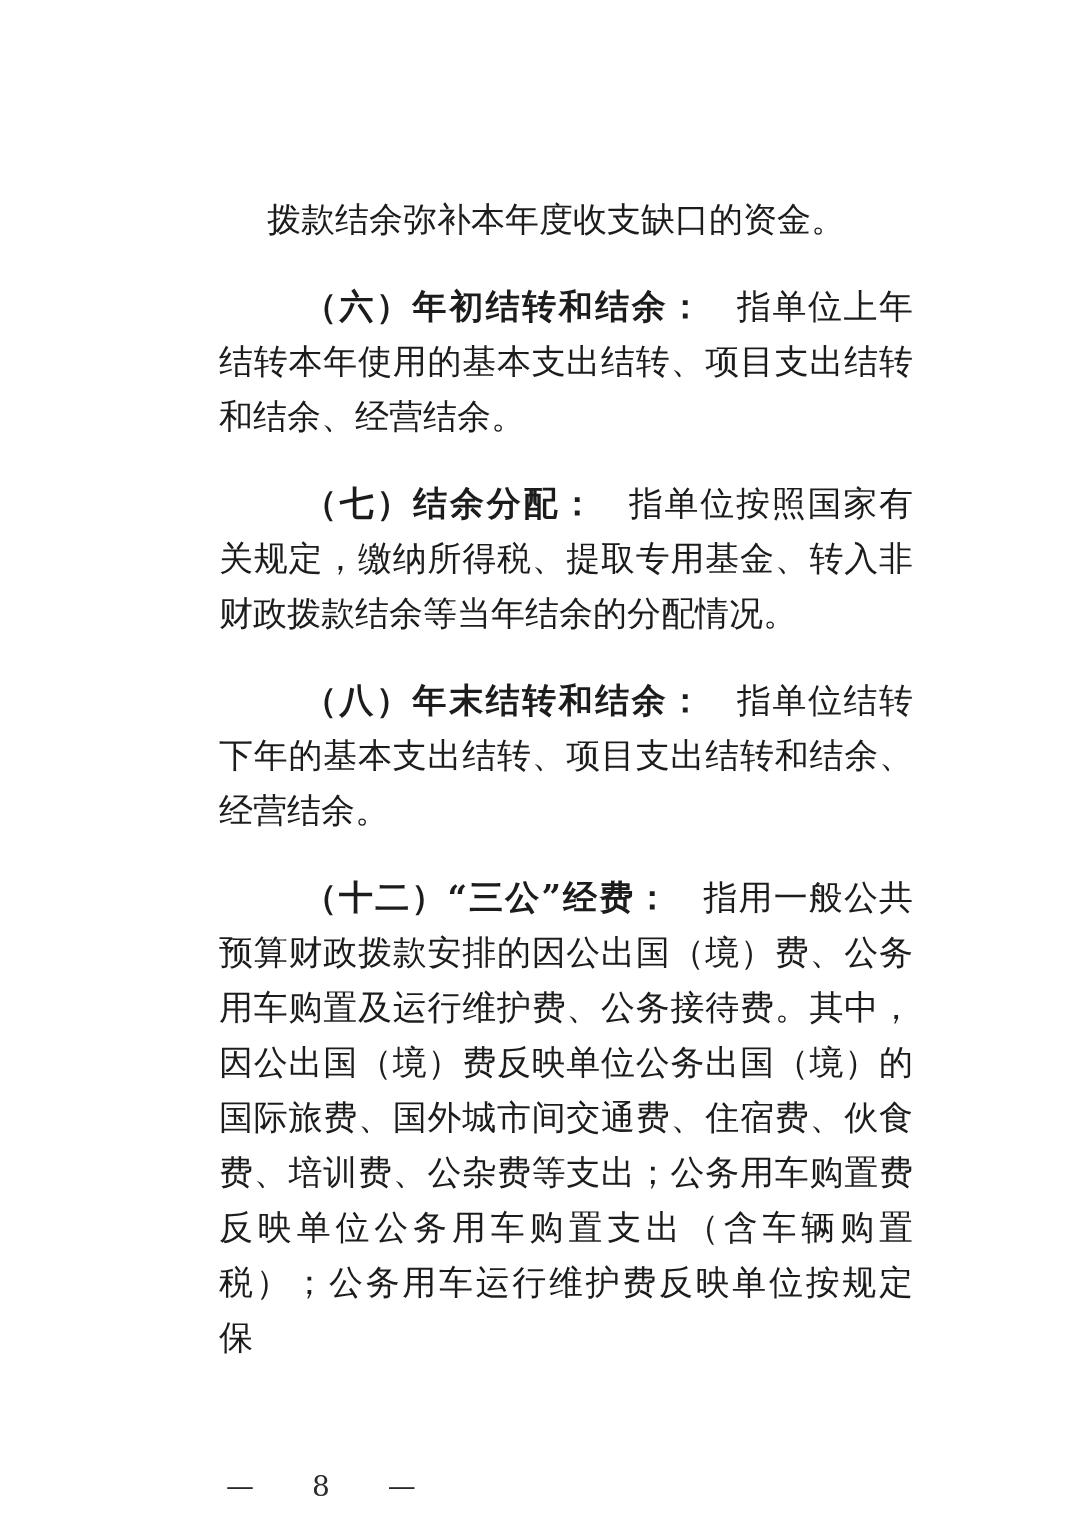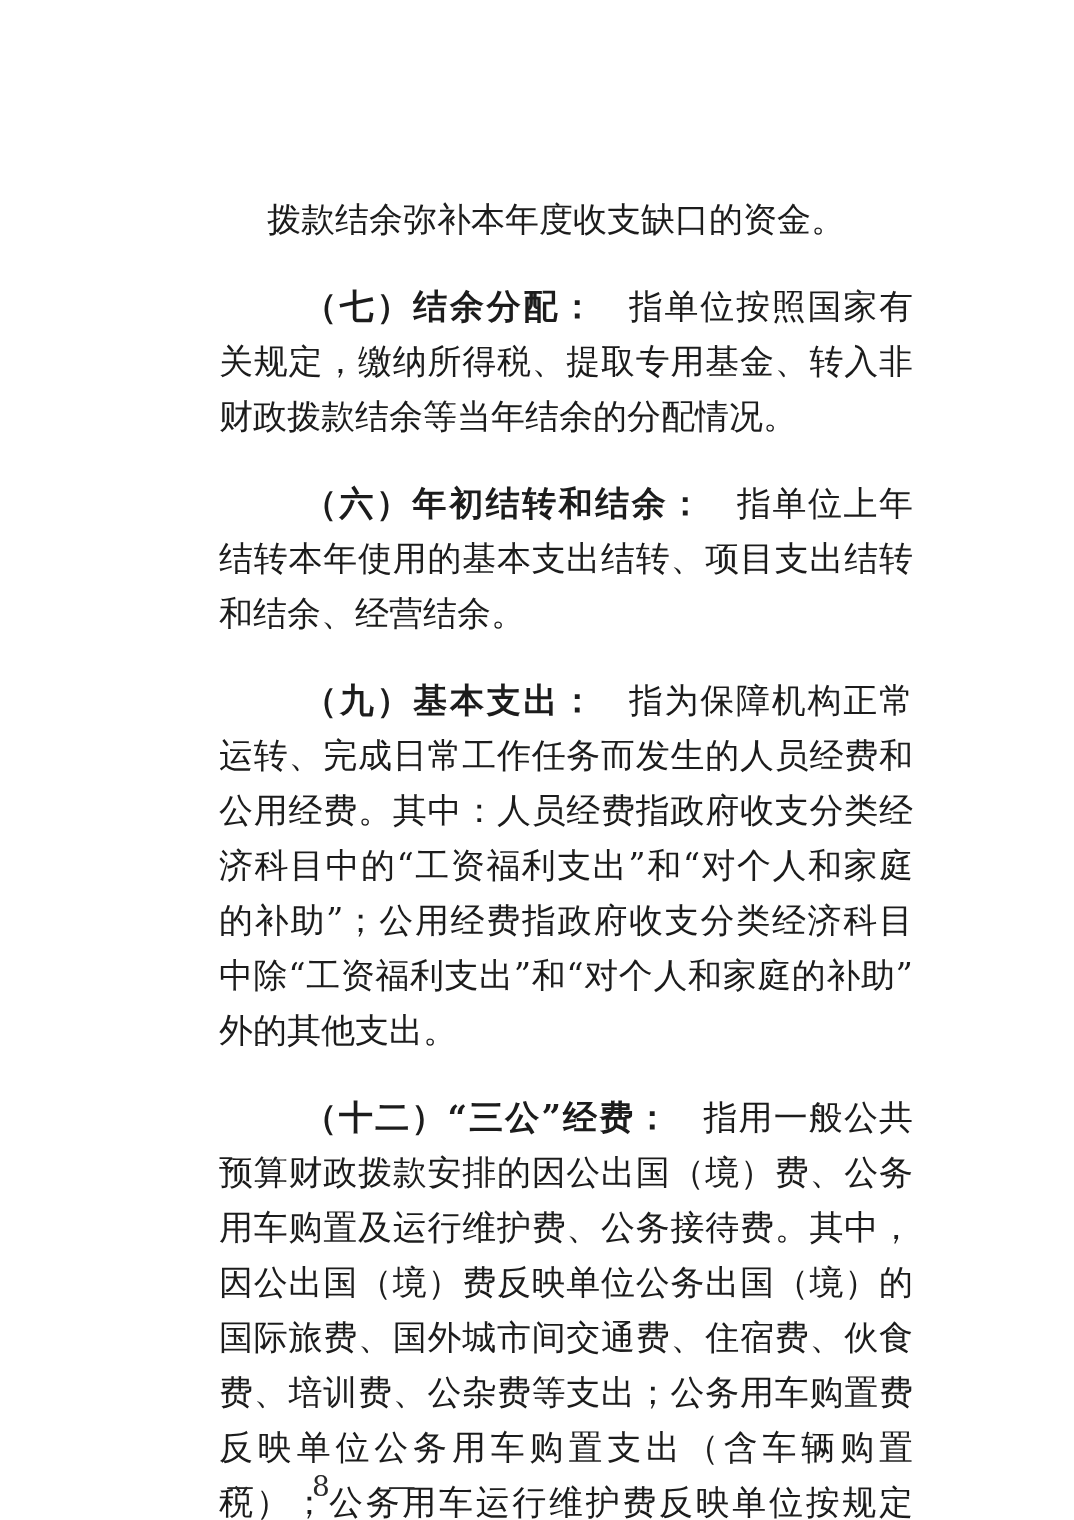--- a/index.html
+++ b/index.html
@@ -48,26 +48,26 @@
 </style>
 </head>
 <body>
 
 <div class="page">
 
   <div class="text-block">
 
     <p class="para no-indent"><span class="head"></span><span>拨款结余弥补本年度收支缺口的资金。</span></p>
 
+    <p class="para"><span class="head">（六）年初结转和结余：</span><span>指单位上年结转本年使用的基本支出结转、项目支出结转和结余、经营结余。</span></p>
+
     <p class="para"><span class="head">（七）结余分配：</span><span>指单位按照国家有关规定，缴纳所得税、提取专用基金、转入非财政拨款结余等当年结余的分配情况。</span></p>
 
-    <p class="para"><span class="head">（六）年初结转和结余：</span><span>指单位上年结转本年使用的基本支出结转、项目支出结转和结余、经营结余。</span></p>
+    <p class="para"><span class="head">（八）年末结转和结余：</span><span>指单位结转下年的基本支出结转、项目支出结转和结余、经营结余。</span></p>
 
-
-    <p class="para"><span class="head">（九）基本支出：</span><span>指为保障机构正常运转、完成日常工作任务而发生的人员经费和公用经费。其中：人员经费指政府收支分类经济科目中的“工资福利支出”和“对个人和家庭的补助”；公用经费指政府收支分类经济科目中除“工资福利支出”和“对个人和家庭的补助”外的其他支出。</span></p>
 
 
 
     <p class="para"><span class="head">（十二）“三公”经费：</span><span>指用一般公共预算财政拨款安排的因公出国（境）费、公务用车购置及运行维护费、公务接待费。其中，因公出国（境）费反映单位公务出国（境）的国际旅费、国外城市间交通费、住宿费、伙食费、培训费、公杂费等支出；公务用车购置费反映单位公务用车购置支出（含车辆购置税）；公务用车运行维护费反映单位按规定保</span></p>
 
   </div>
 
   <div class="footer">
     <span>—</span>
     <span>8</span>

